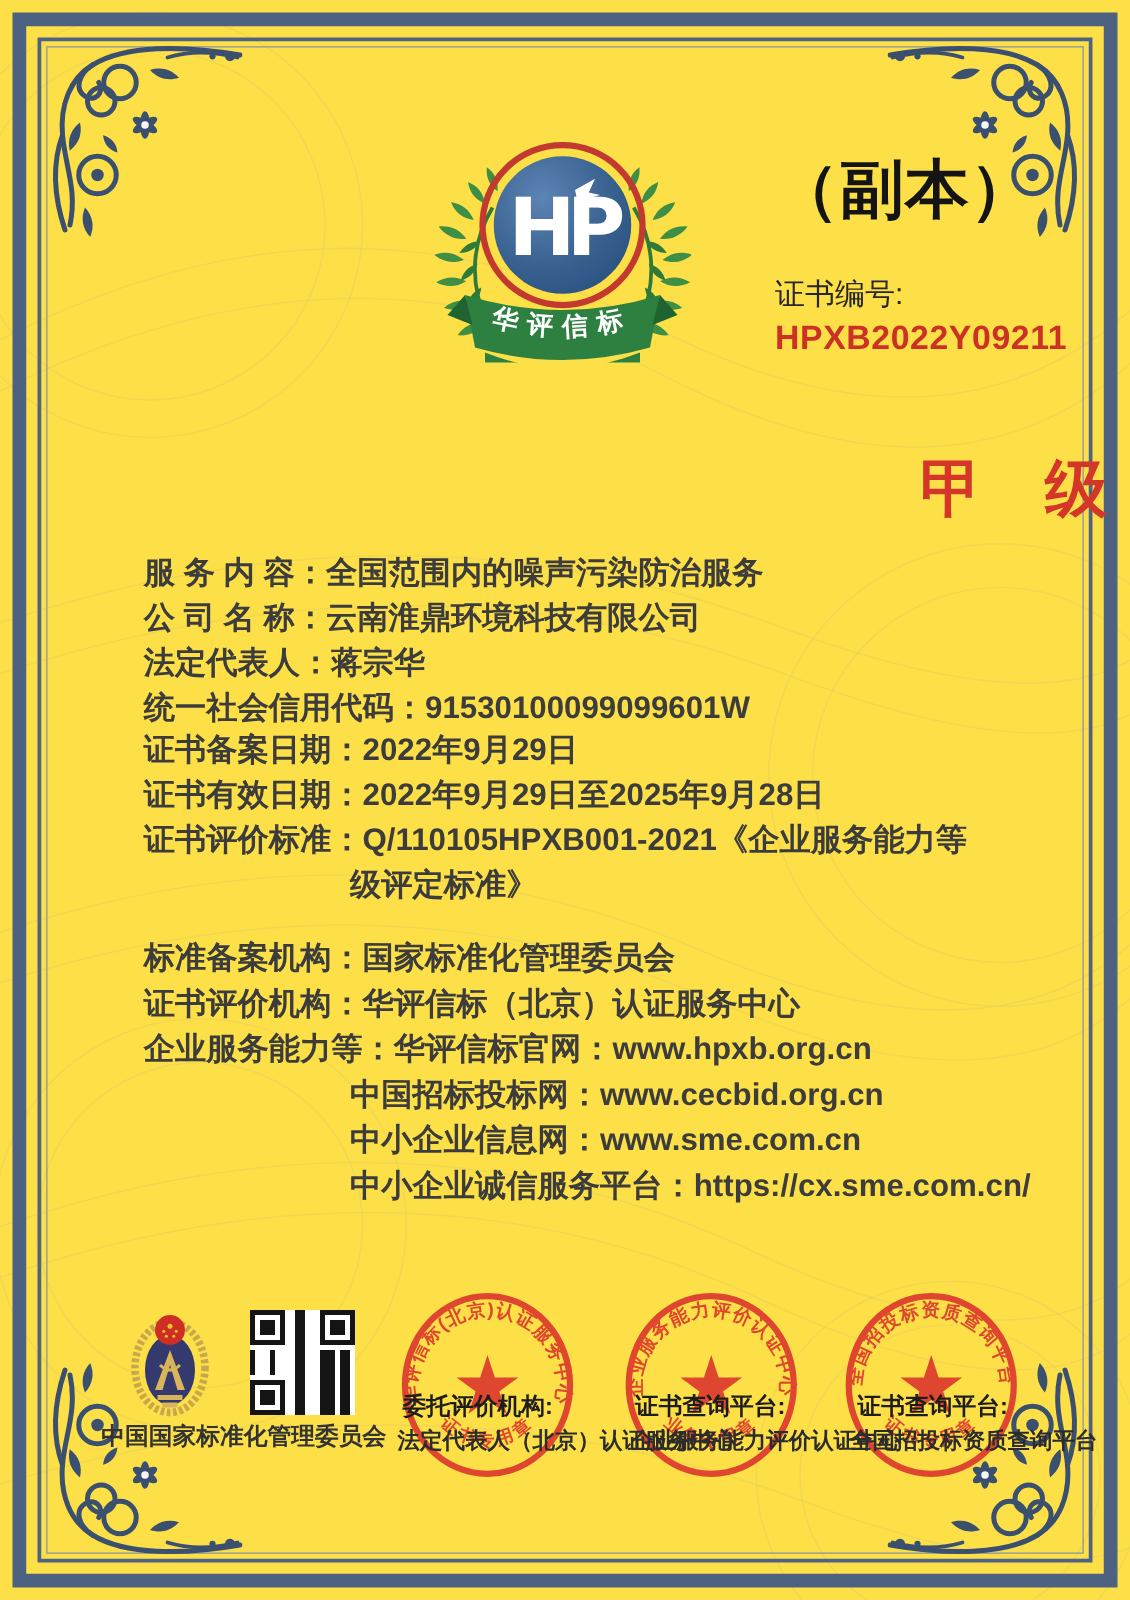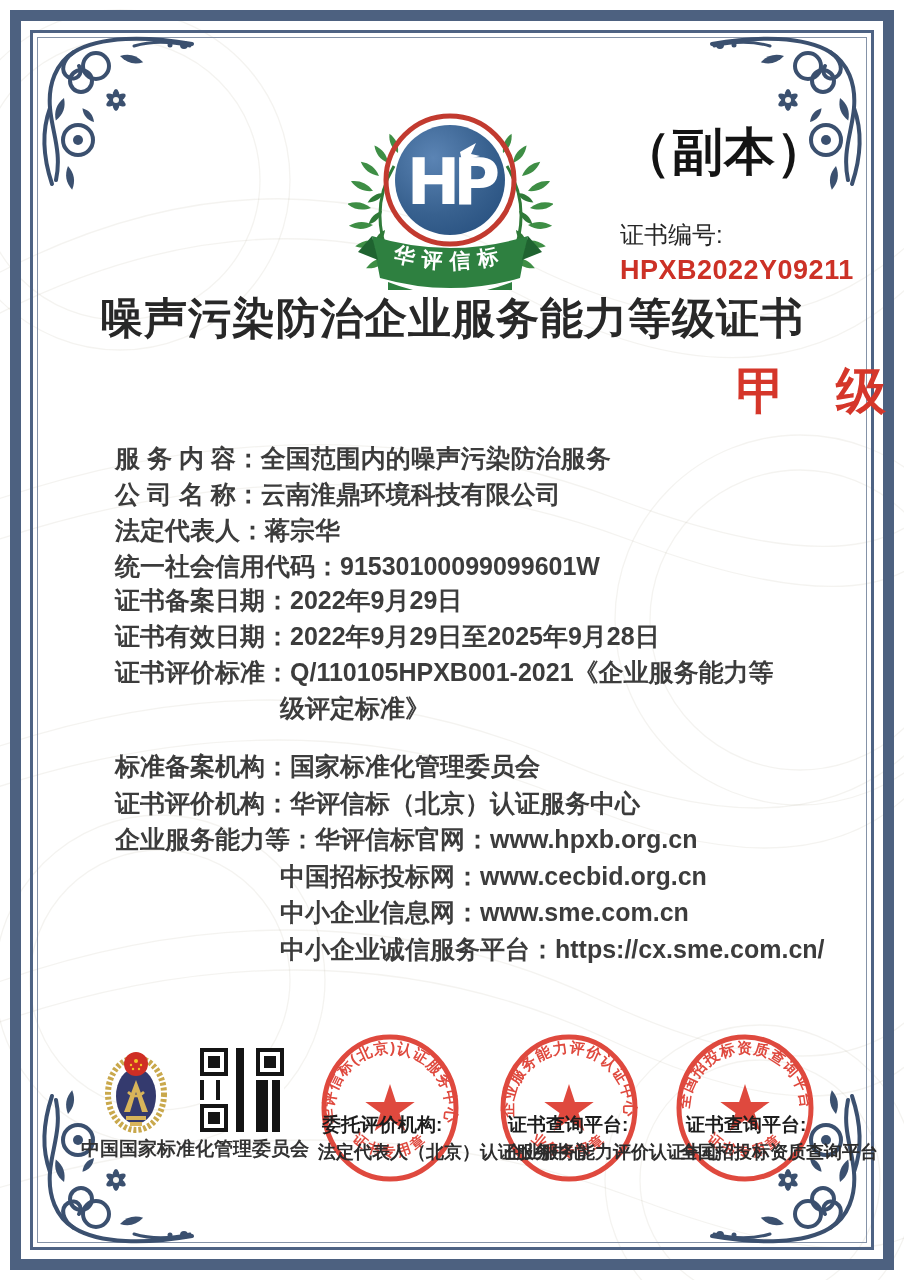--- a/index.html
+++ b/index.html
@@ -1,18 +1,18 @@
 <!DOCTYPE html>
 <html><head>
 <meta charset="utf-8">
 <style>
   html,body{margin:0;padding:0;background:#e8e8e8;}
   .certificate{
     position:relative;width:904px;height:1280px;margin:0 auto;
-    background:#ffffff;overflow:hidden;
+    background:#fde047;overflow:hidden;
     font-family:"Liberation Sans","DejaVu Sans",sans-serif;
     color:#3b3b3b;
   }
   
   .bg-waves{position:absolute;inset:0;z-index:0;pointer-events:none;}
   
   .frame-band{position:absolute;inset:10px;border:11px solid #4d6180;z-index:1;}
   .frame-line1{position:absolute;inset:30px;border:3px solid #4e6384;z-index:1;}
   .frame-line2{position:absolute;inset:37px;border:1px solid #8593a8;z-index:1;}
   .corner{position:absolute;width:160px;height:160px;z-index:2;}
@@ -170,21 +170,20 @@
       <textPath href="#ribbonText" startOffset="50%" text-anchor="middle">华评信标</textPath>
     </text>
   </svg>
 
   <div class="copy-block">
     <div class="copy-label">（副本）</div>
     <div class="certno-label">证书编号:</div>
     <div class="certno-value">HPXB2022Y09211</div>
   </div>
 
-  <div class="main-title">噪声污染防治企业服务能力等级证书</div>
   <div class="grade">甲 级</div>
 
   <div class="fields block1">
     <div class="row">服 务 内 容：全国范围内的噪声污染防治服务</div>
     <div class="row">公 司 名 称：云南淮鼎环境科技有限公司</div>
     <div class="row">法定代表人：蒋宗华</div>
     <div class="row">统一社会信用代码：91530100099099601W</div>
   </div>
 
   <div class="fields block2">

